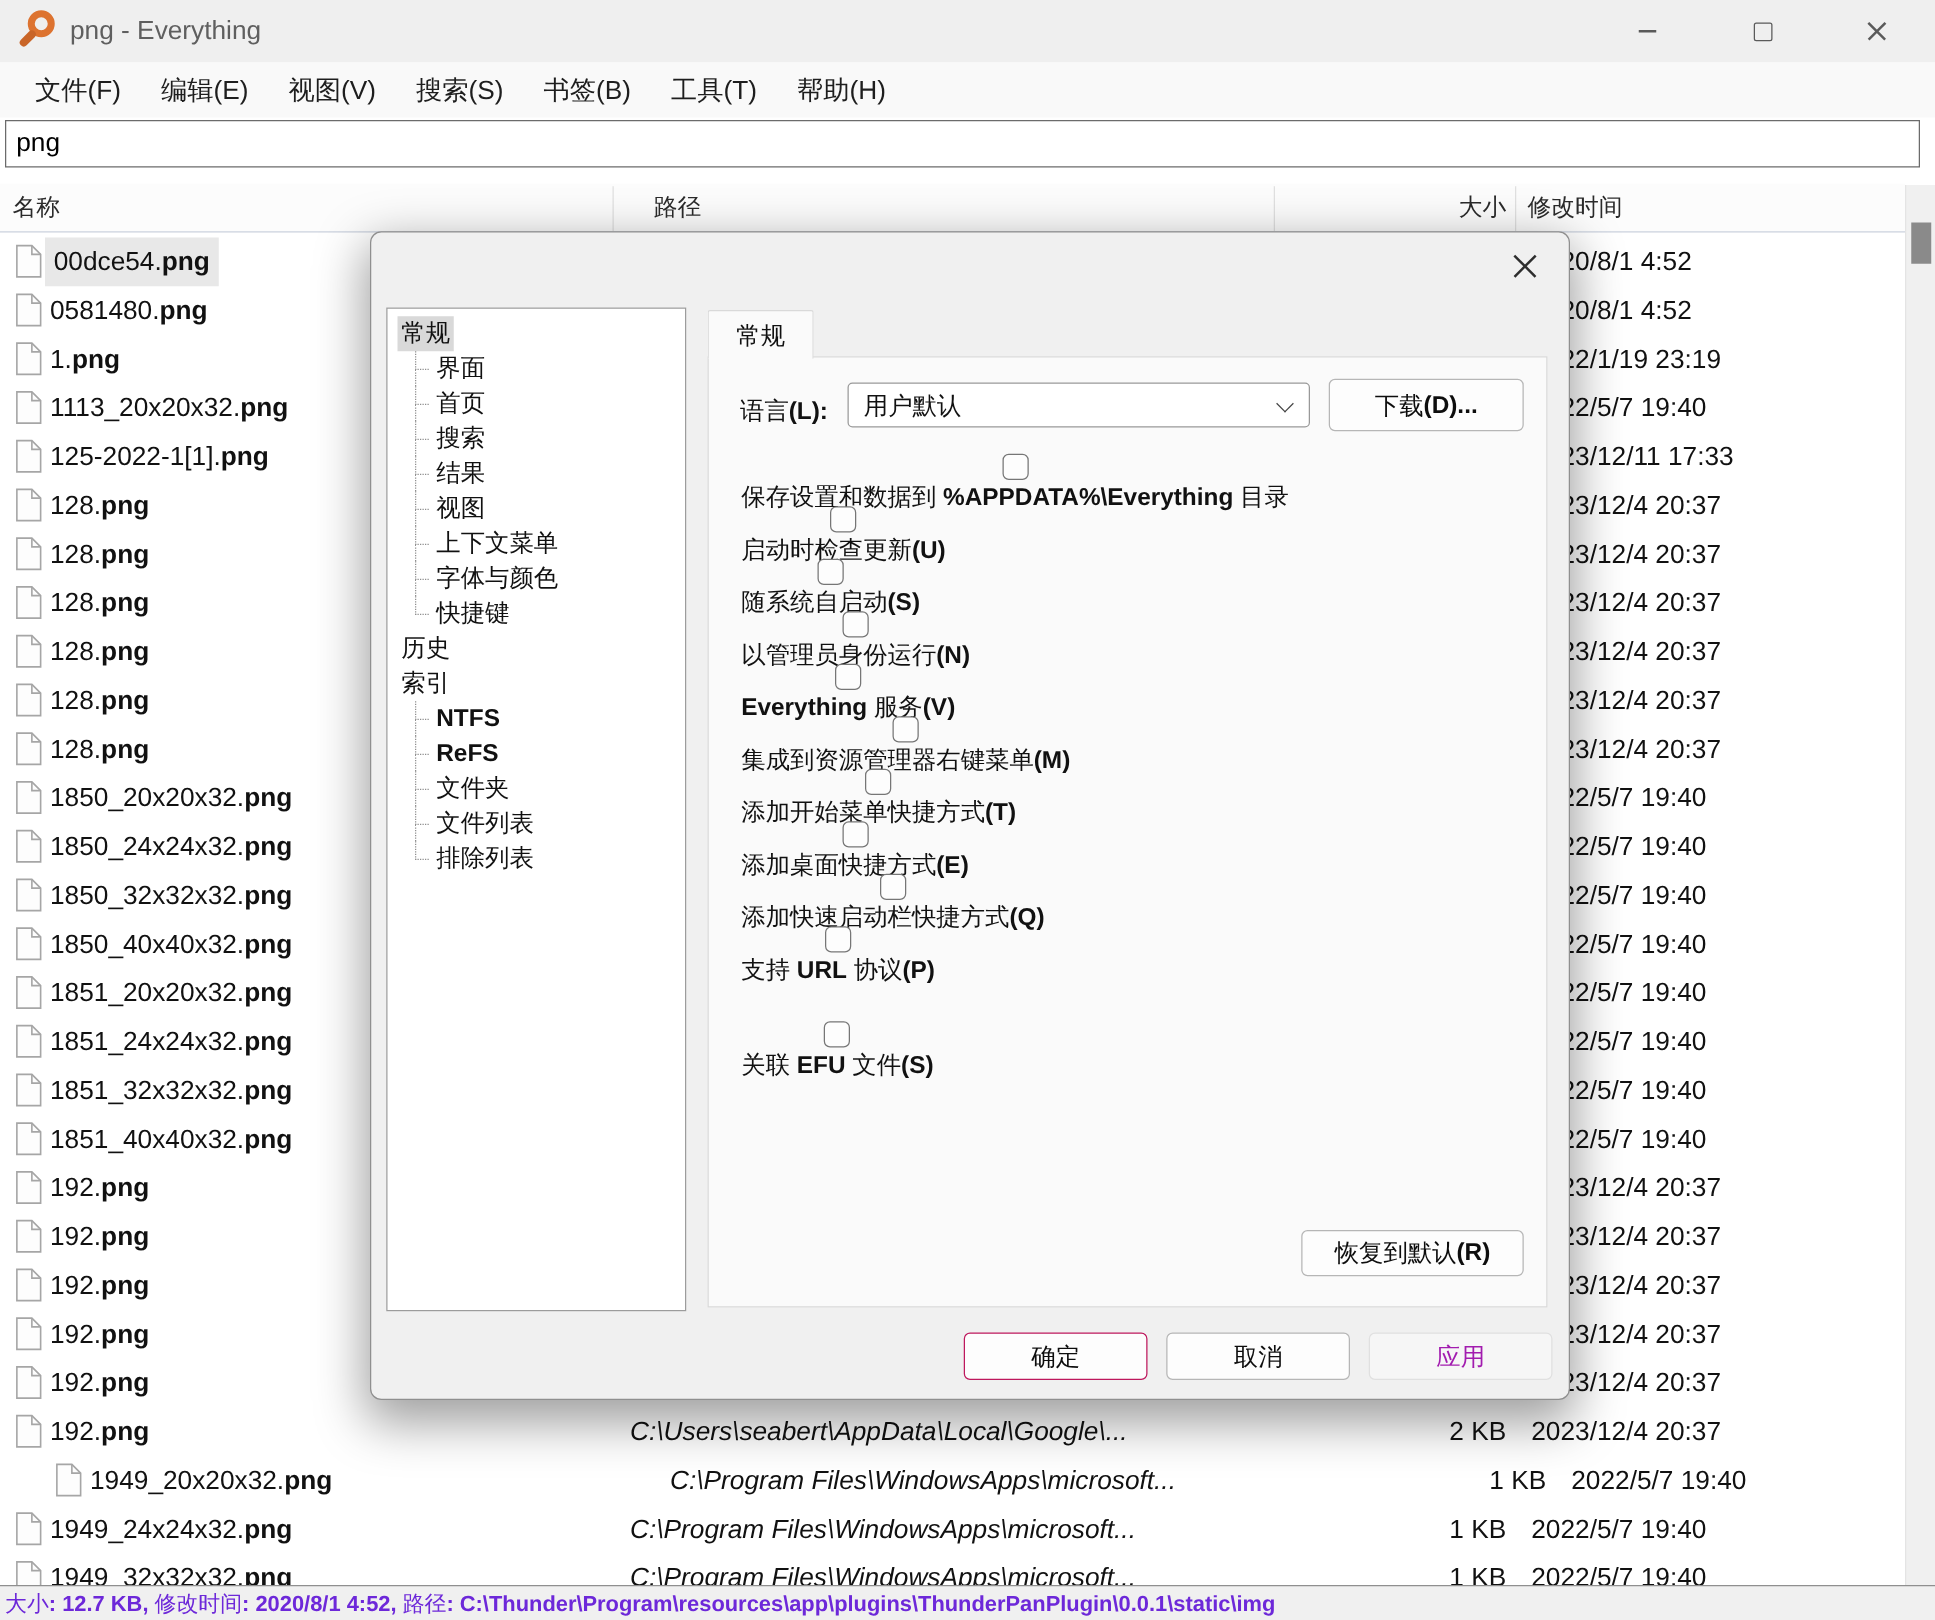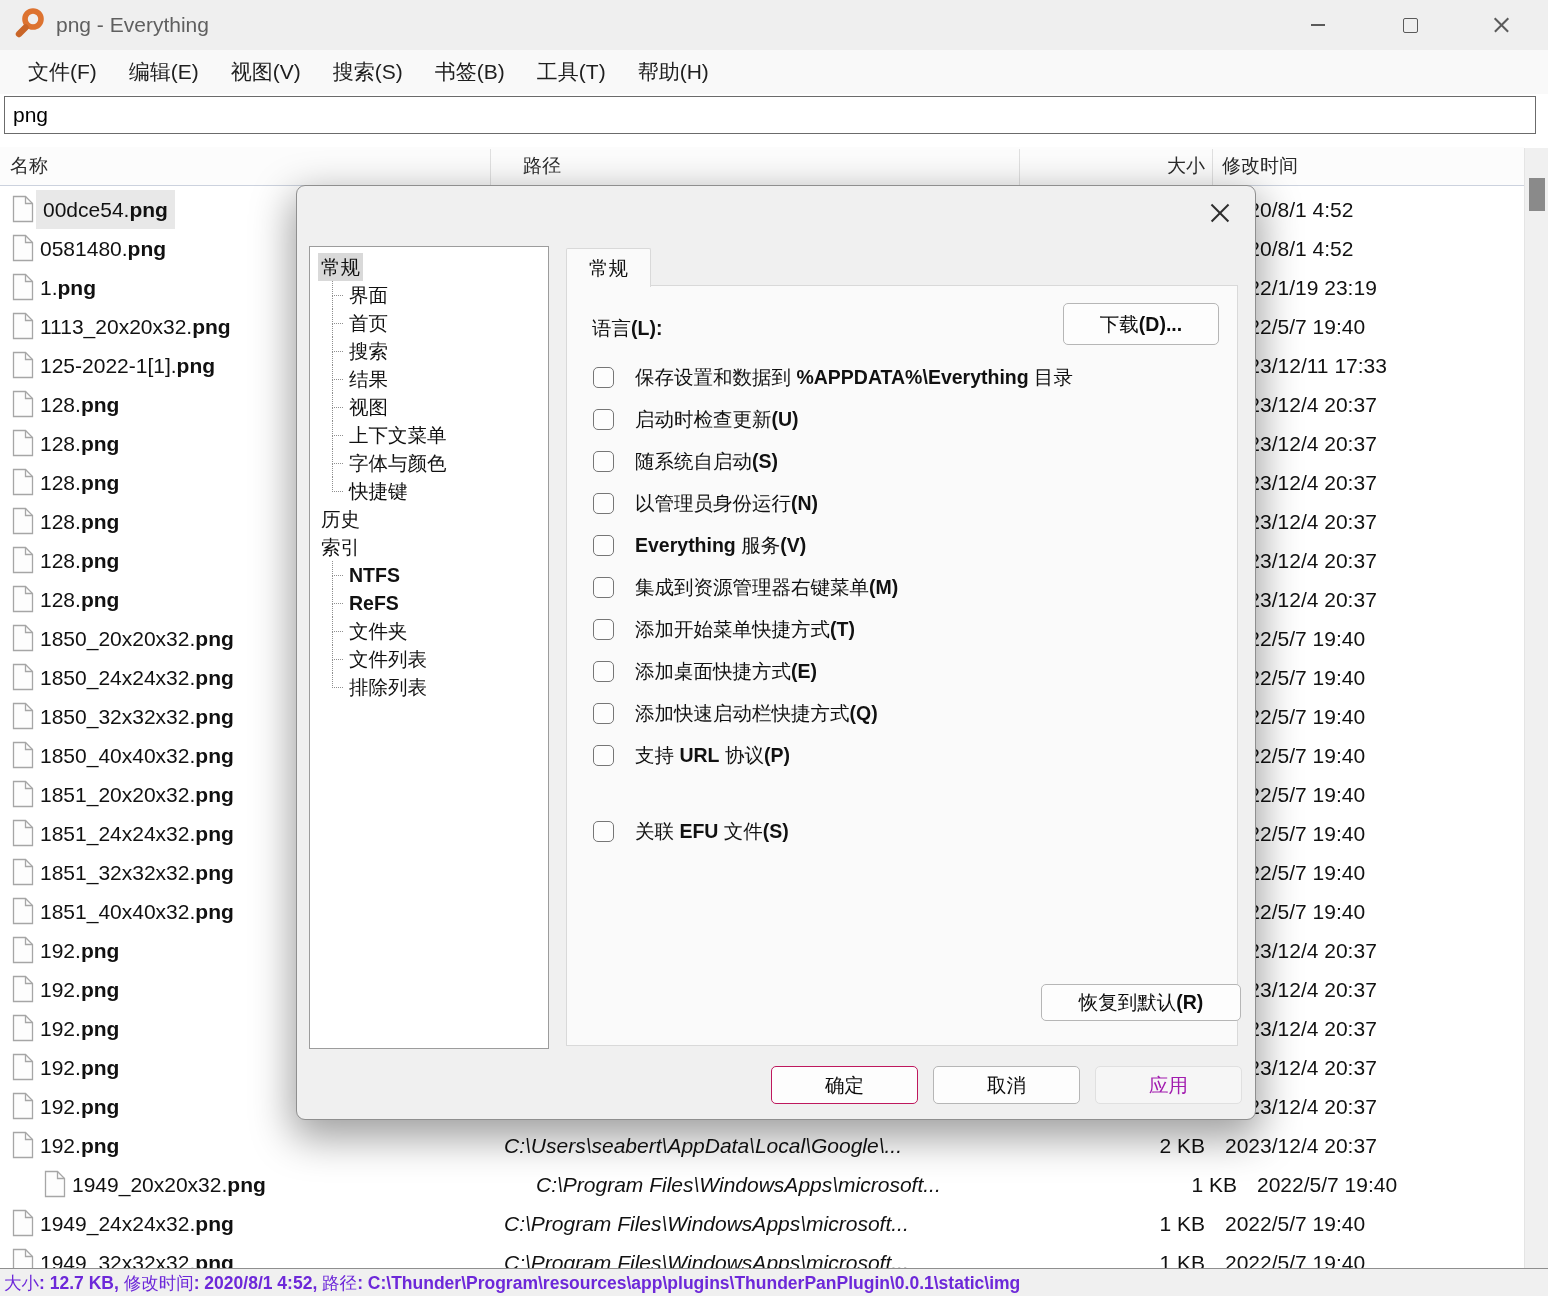--- a/index.html
+++ b/index.html
@@ -79,27 +79,27 @@
         border:1px solid #d9d9d9;box-sizing:border-box;}
   .lang-label{position:absolute;left:25px;top:29px;font-size:19.5px;}
   .combo{position:absolute;left:111px;top:20px;width:370px;height:36px;background:#fff;
          border:1px solid #999;border-radius:4px;box-sizing:border-box;display:flex;
          align-items:center;padding:0 12px;font-size:19.5px;}
   .chev{position:absolute;right:14px;top:11px;width:9px;height:9px;border-right:1.6px solid #444;
         border-bottom:1.6px solid #444;transform:rotate(45deg);}
   .btn{display:flex;align-items:center;justify-content:center;background:#fdfdfd;
        border:1px solid #b6b6b6;border-radius:5px;font-size:19.5px;box-sizing:border-box;color:#0d0d0d;}
   .btn-download{position:absolute;left:496px;top:17px;width:156px;height:42px;}
-  .btn-restore{position:absolute;left:474px;top:698px;width:200px;height:37px;}
+  .btn-restore{position:absolute;left:474px;top:698px;width:178px;height:37px;}
   .btn-ok{position:absolute;left:474px;top:880px;width:147px;height:38px;border:1px solid #be185d;}
   .btn-cancel{position:absolute;left:636px;top:880px;width:147px;height:38px;}
   .btn-apply{position:absolute;left:798px;top:880px;width:147px;height:38px;color:#a21caf;
              background:#f6f6f6;border-color:#e0e0e0;}
   
-  .chk{position:absolute;left:26px;height:28px;display:flex;align-items:center;gap:21px;font-size:19.5px;white-space:nowrap;}
+  .chk{position:absolute;left:26px;height:28px;display:flex;align-items:center;gap:0;font-size:19.5px;white-space:nowrap;flex-direction:column;}
   .box{width:21px;height:21px;border:1.6px solid #767676;border-radius:5px;background:#fdfdfd;flex:0 0 auto;box-sizing:border-box;}
   b{font-weight:bold;}
 </style>
 </head>
 <body>
 
 <div class="titlebar">
   <span class="appicon">
     <svg width="36" height="38" viewBox="0 0 36 38">
       <circle cx="21" cy="13" r="8" fill="none" stroke="#dd7330" stroke-width="5.6"></circle>
@@ -626,20 +626,24 @@
     <span class="lbl">排除列表</span>
   </div>
     </div>
 
   <div class="tab">
     <span>常规</span>
   </div>
 
   <div class="page">
     <span class="lang-label">语言<b>(L):</b></span>
+    <div class="combo">
+      <span>用户默认</span>
+      <span class="chev"></span>
+    </div>
     <div class="btn btn-download">下载<b>(D)...</b></div>
     <div id="checklist">
         <div class="chk" style="top: 77px;">
     <span class="box"></span>
     <span class="clabel">保存设置和数据到 <b>%APPDATA%\Everything</b> 目录</span>
   </div>
         <div class="chk" style="top: 119px;">
     <span class="box"></span>
     <span class="clabel">启动时检查更新<b>(U)</b></span>
   </div>

